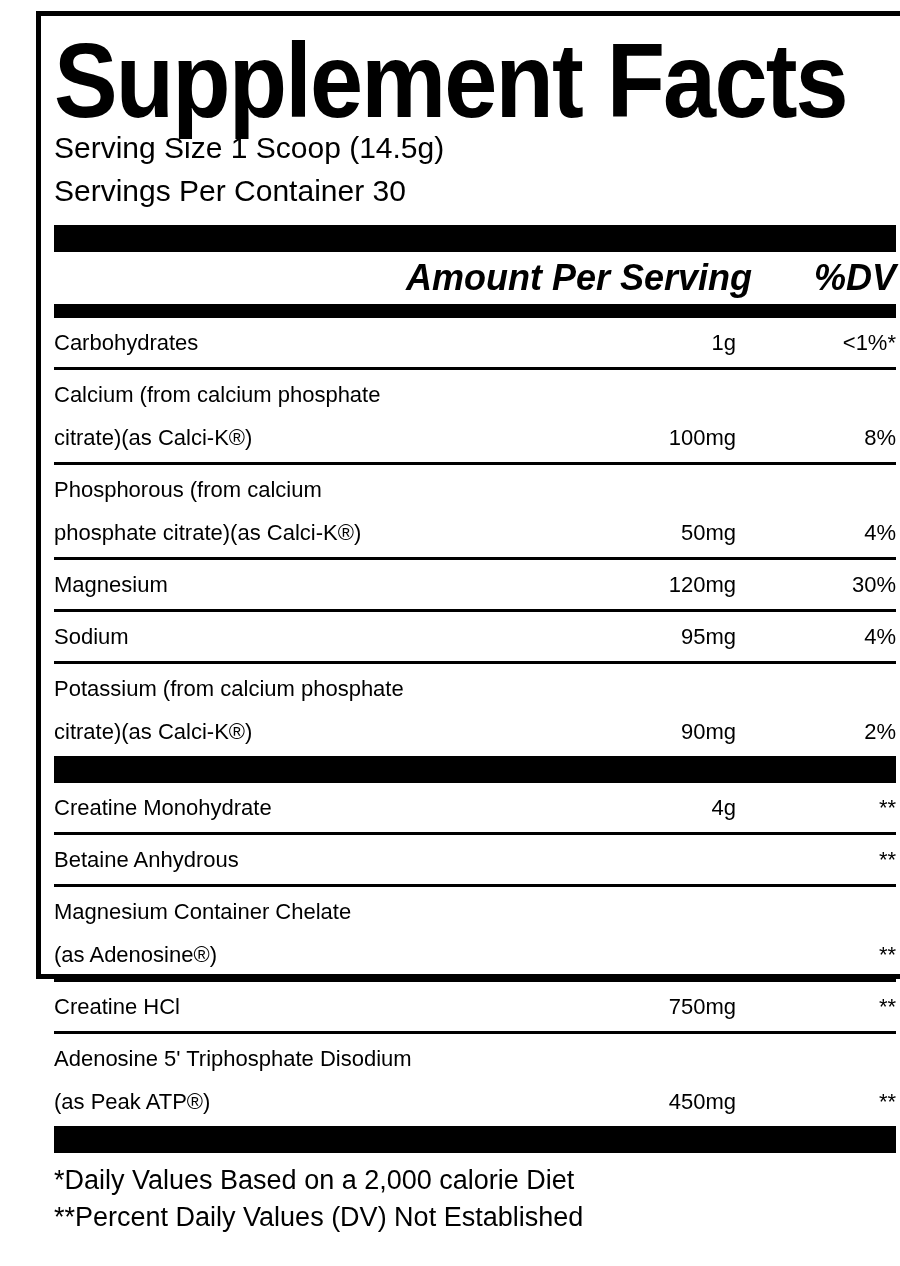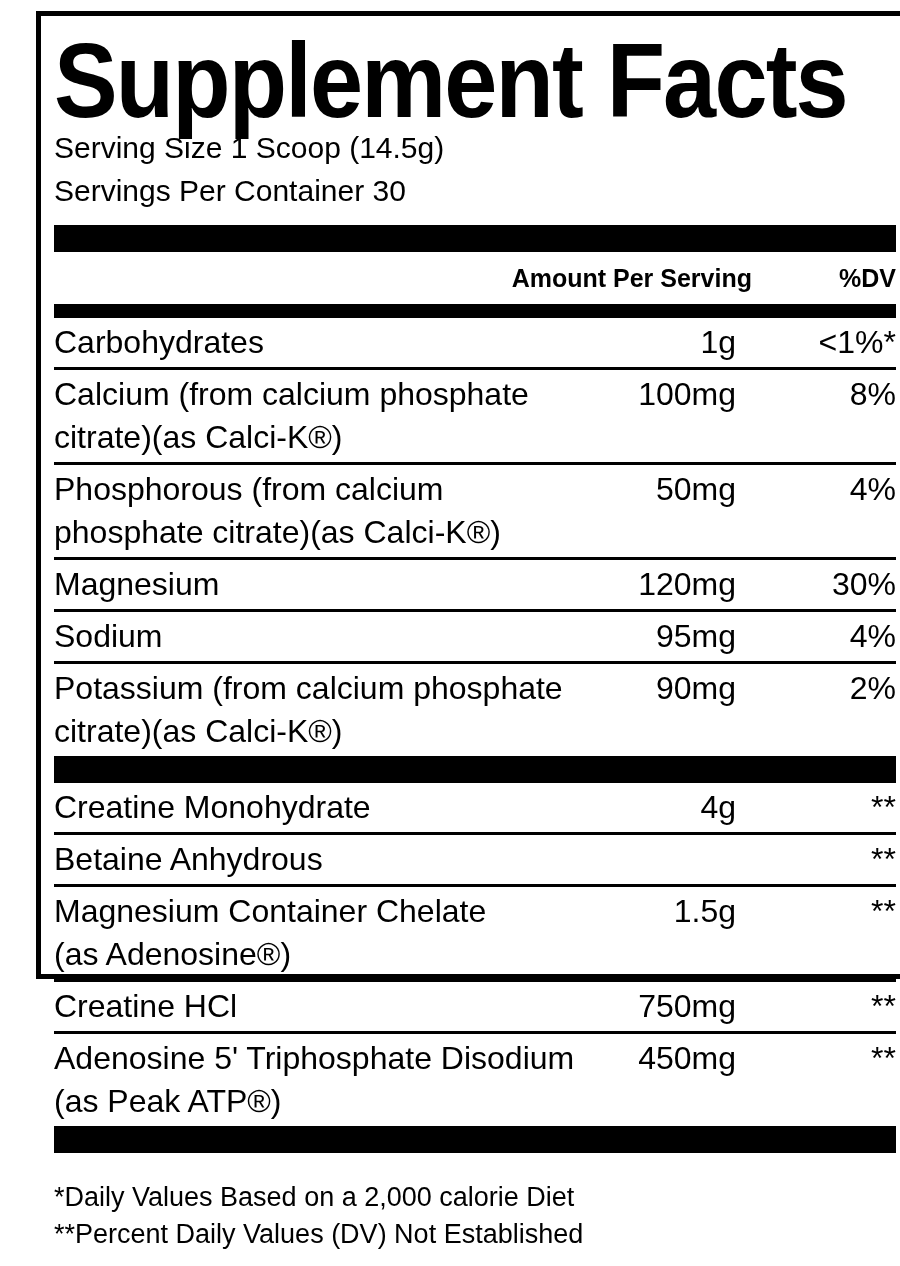--- a/index.html
+++ b/index.html
@@ -39,41 +39,42 @@
     background: #000000;
     margin-top: 0;
   }
   .bar.first { margin-top: 13px; }
   .bar.thin { height: 14px; }
   .header-row {
     display: flex;
     align-items: center;
     height: 52px;
     font-weight: bold;
-    font-size: 25px;
+    font-size: 36px;
+    font-style: italic;
   }
   .hdr-spacer { flex: 1; }
   .hdr-amount { text-align: right; }
   .hdr-dv { width: 144px; text-align: right; }
   .group .row {
     display: flex;
-    align-items: flex-start;
+    align-items: flex-end;
     padding: 3px 0;
     border-bottom: 3px solid #000000;
-    font-size: 32px;
+    font-size: 22px;
     line-height: 43px;
   }
   .group .row:last-child { border-bottom: none; }
   .cell-name { flex: 1; }
   .cell-name span { display: block; }
   .cell-name span:empty { display: none; }
   .cell-amount { width: 120px; text-align: right; }
   .cell-dv { width: 160px; text-align: right; }
   .footnotes {
-    padding-top: 26px;
+    padding-top: 9px;
     font-size: 27px;
     line-height: 37px;
   }
 </style>
 </head>
 <body>
 
 <div class="label-box">
 
   <div class="title">Supplement Facts</div>
@@ -168,21 +169,20 @@
 
       </div>
       <div class="cell-dv">**</div>
     </div>
 
     <div class="row">
       <div class="cell-name">
         <span>Magnesium Container Chelate</span>
         <span>(as Adenosine®)</span>
       </div>
-      <div class="cell-amount">1.5g</div>
       <div class="cell-dv">**</div>
     </div>
 
     <div class="row">
       <div class="cell-name">
         <span>Creatine HCl</span>
 
       </div>
       <div class="cell-amount">750mg</div>
       <div class="cell-dv">**</div>

